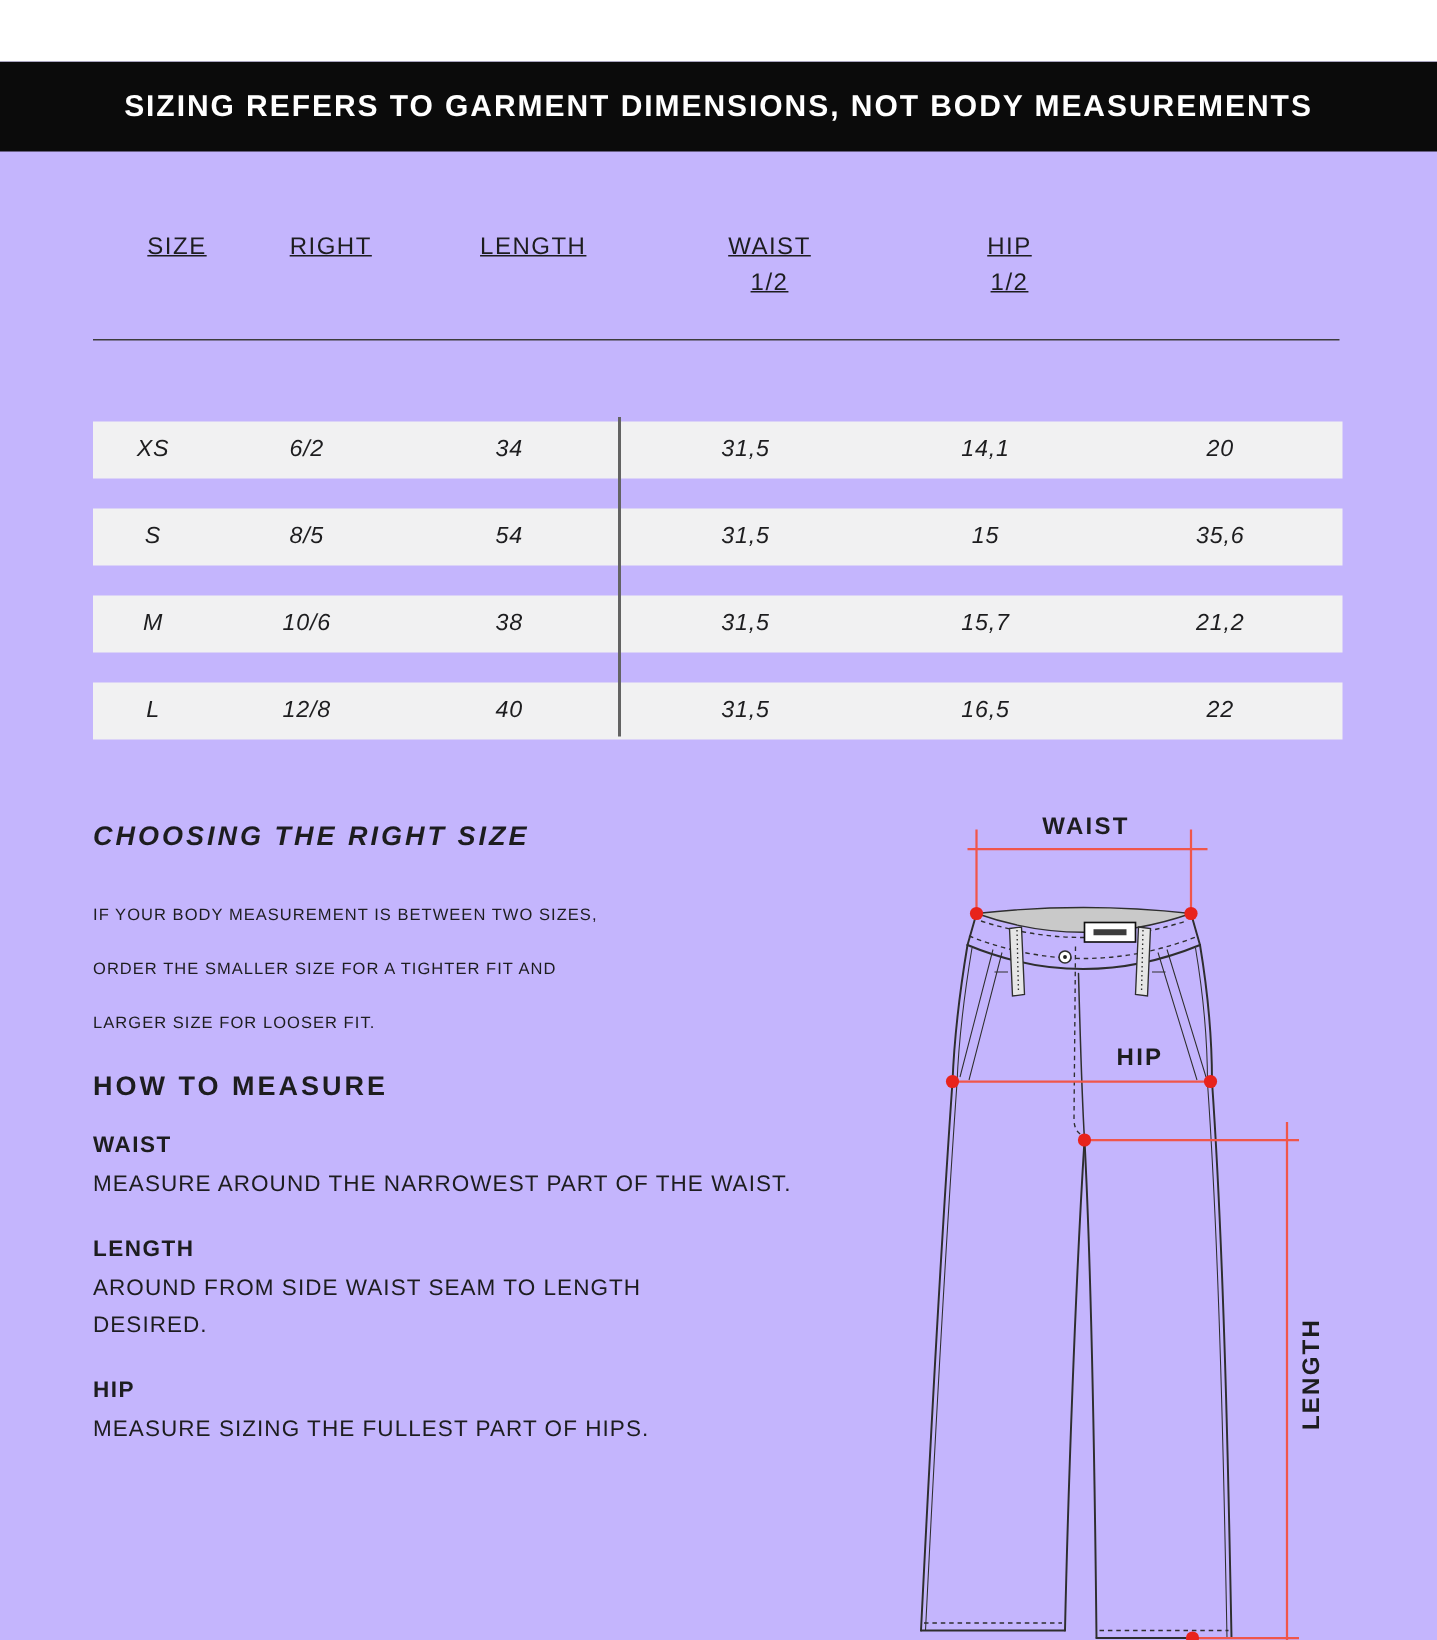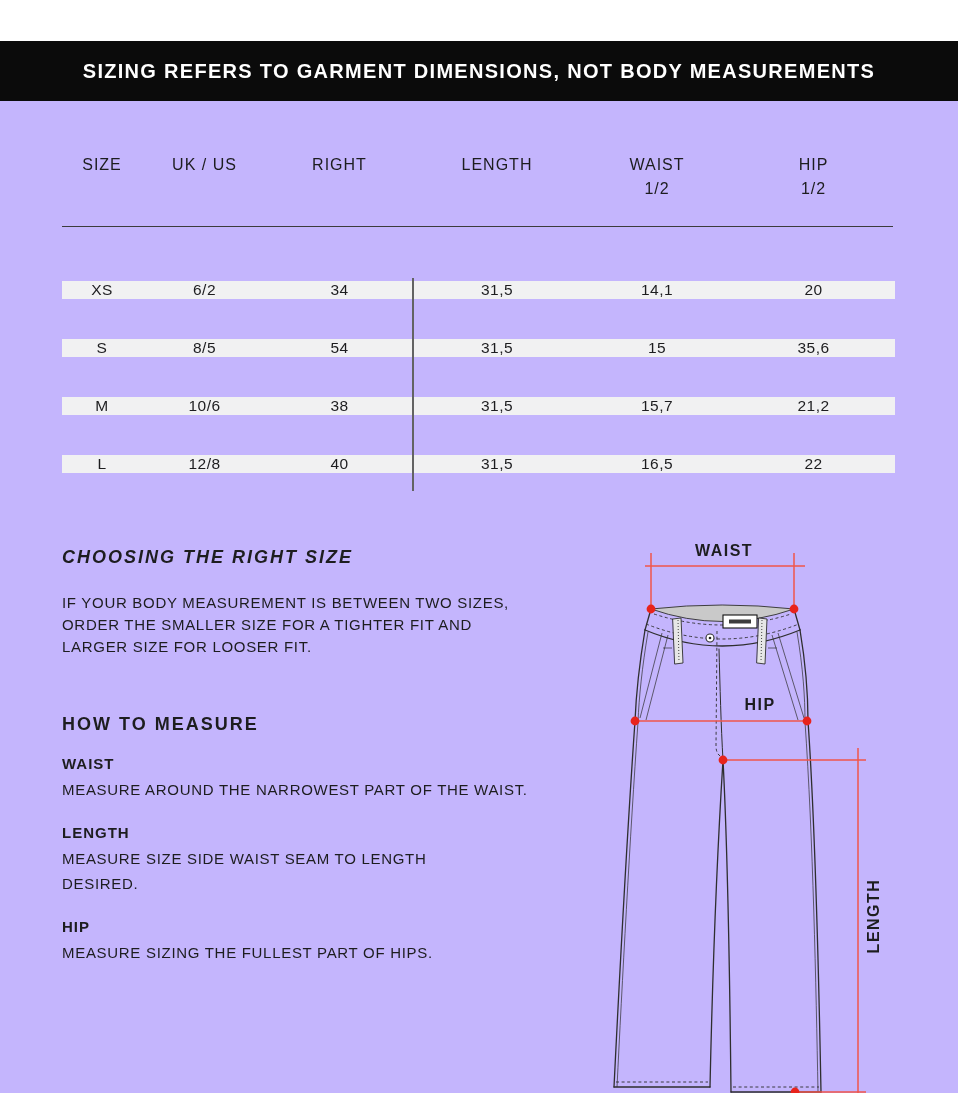--- a/index.html
+++ b/index.html
@@ -15,33 +15,33 @@
   .page{position:relative;width:958px;height:1093px;background:#c4b5fd;overflow:hidden;margin-top:41px;}
 
   
   .banner{position:absolute;top:0;left:0;width:958px;height:60px;background:var(--banner-bg);
           display:flex;align-items:center;justify-content:center;}
   .banner span{color:#fff;font-weight:bold;font-size:20px;letter-spacing:1.3px;white-space:nowrap;}
 
   
   .size-table{position:absolute;left:62px;top:100px;width:833px;height:352px;}
   .grid6{display:grid;grid-template-columns:80px 125px 145px 170px 150px 163px;}
-  .thead{position:absolute;top:12px;left:0;width:833px;}
+  .thead{position:absolute;top:12px;left:16px;width:833px;text-decoration:underline;}
   .th{text-align:center;font-size:16px;letter-spacing:1px;line-height:24px;white-space:pre-line;}
   .hrule{position:absolute;top:85px;left:0;width:831px;height:1.2px;background:#3c3c3c;}
   .vdiv{position:absolute;left:350px;top:137px;width:1.5px;height:213px;background:#636363;z-index:2;}
-  .trow{position:absolute;left:0;width:833px;height:18px;background:var(--row-band);align-items:center;}
+  .trow{position:absolute;left:0;width:833px;height:38px;background:var(--row-band);align-items:center;font-style:italic;}
   .trow .td{text-align:center;font-size:15.5px;letter-spacing:.5px;}
   .row0{top:140px;} .row1{top:198px;} .row2{top:256px;} .row3{top:314px;}
 
   
   .sec-heading{position:absolute;left:62px;font-size:18px;font-weight:bold;letter-spacing:2px;white-space:nowrap;}
   .choosing-heading{top:506px;font-style:italic;}
-  .choosing-body{position:absolute;left:62px;top:551px;font-size:15px;letter-spacing:.7px;
-                 line-height:22px;white-space:pre-line;}
+  .choosing-body{position:absolute;left:62px;top:551px;font-size:11px;letter-spacing:.7px;
+                 line-height:36px;white-space:pre-line;}
   .measure-heading{top:673px;}
   .measure-items{position:absolute;left:62px;top:714px;width:540px;}
   .measure-item{margin-bottom:22px;}
   .measure-label{font-size:15px;font-weight:bold;letter-spacing:1px;margin-bottom:5px;}
   .measure-text{font-size:15px;letter-spacing:.7px;line-height:25px;white-space:pre-line;}
 
   
   .diagram{position:absolute;left:600px;top:495px;width:340px;height:582px;}
   .oline{stroke:var(--outline);fill:none;stroke-width:1.3;stroke-linecap:round;}
   .thin{stroke:var(--outline);fill:none;stroke-width:.7;}
@@ -56,21 +56,20 @@
 
 <div class="page">
 
   <header class="banner">
     <span>SIZING REFERS TO GARMENT DIMENSIONS, NOT BODY MEASUREMENTS</span>
   </header>
 
   <section class="size-table">
     <div class="thead grid6">
       <div class="th">SIZE</div>
-      <div class="th">UK / US</div>
       <div class="th">RIGHT</div>
       <div class="th">LENGTH</div>
       <div class="th">WAIST
 1/2</div>
       <div class="th">HIP
 1/2</div>
     </div>
     <div class="hrule"></div>
     <div class="vdiv"></div>
 
@@ -114,21 +113,21 @@
 LARGER SIZE FOR LOOSER FIT.</p>
 
   <h2 class="sec-heading measure-heading">HOW TO MEASURE</h2>
   <div class="measure-items">
     <div class="measure-item">
       <div class="measure-label">WAIST</div>
       <div class="measure-text">MEASURE AROUND THE NARROWEST PART OF THE WAIST.</div>
     </div>
     <div class="measure-item">
       <div class="measure-label">LENGTH</div>
-      <div class="measure-text">MEASURE SIZE SIDE WAIST SEAM TO LENGTH
+      <div class="measure-text">AROUND FROM SIDE WAIST SEAM TO LENGTH
 DESIRED.</div>
     </div>
     <div class="measure-item">
       <div class="measure-label">HIP</div>
       <div class="measure-text">MEASURE SIZING THE FULLEST PART OF HIPS.</div>
     </div>
   </div>
 
   <svg class="diagram" viewBox="0 0 340 582" width="340" height="582">
 

